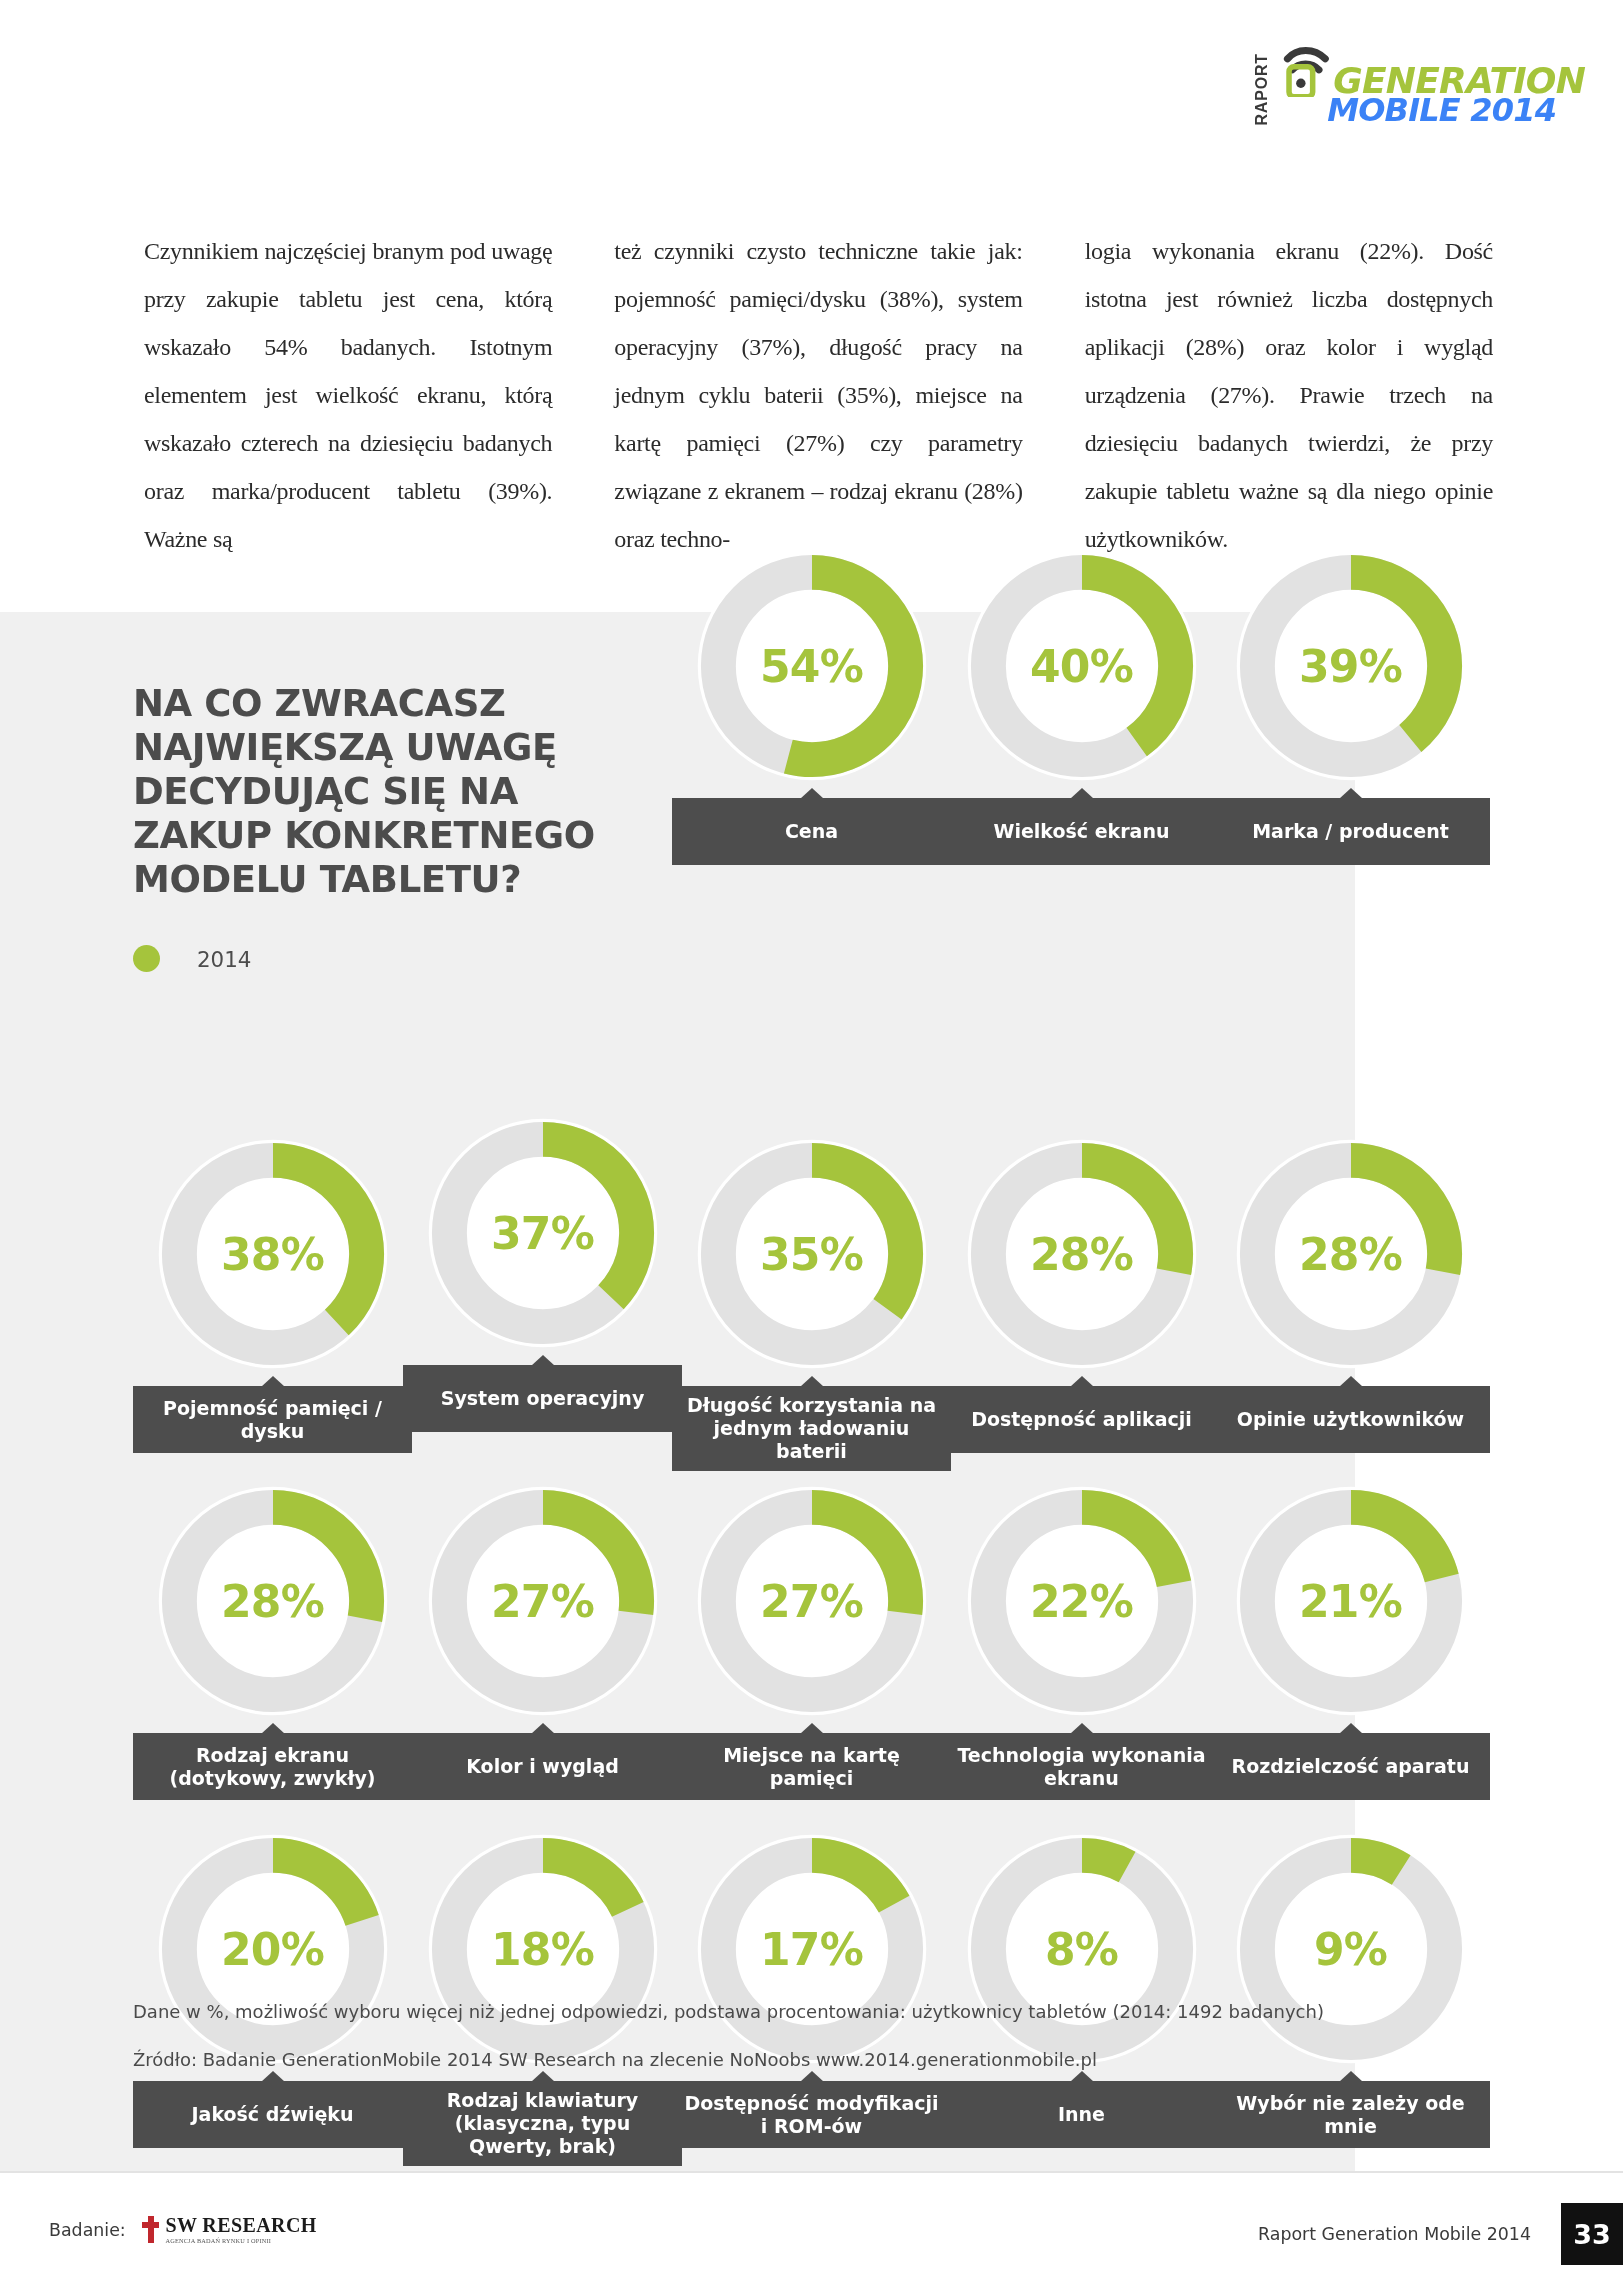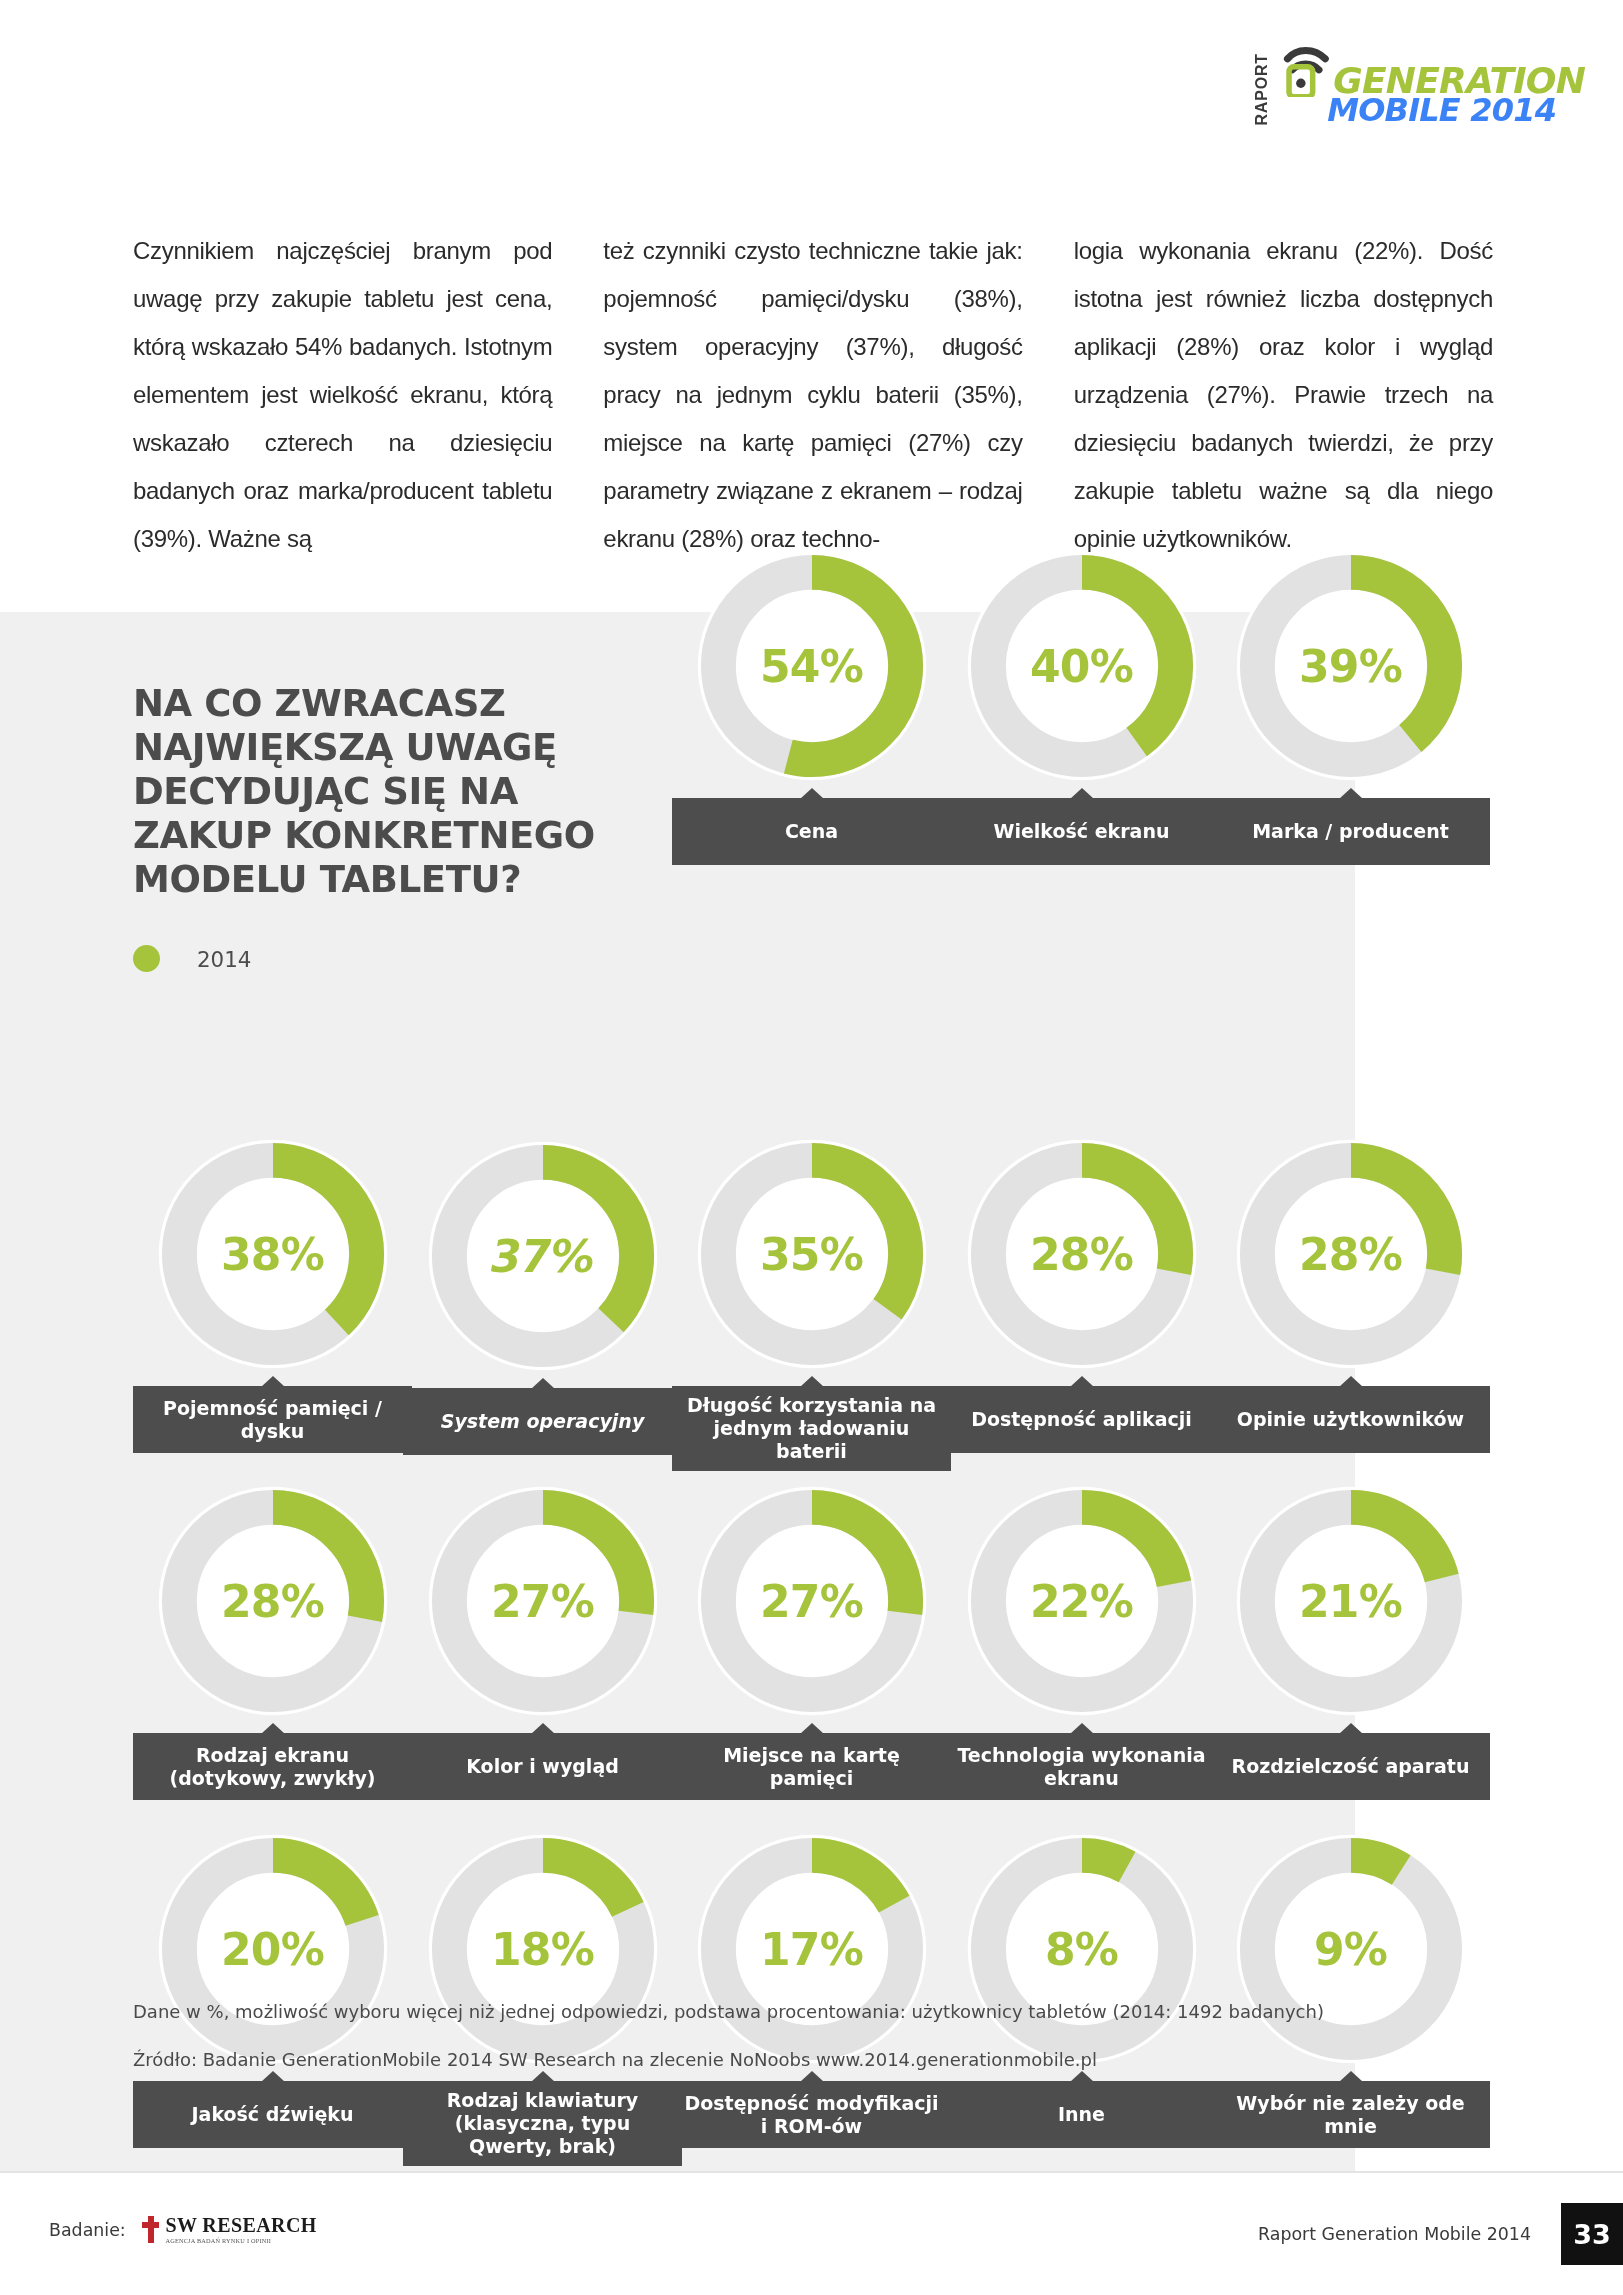--- a/index.html
+++ b/index.html
@@ -38,23 +38,24 @@
 
   
   .intro {
     position: absolute; top: 227px; left: 133px; width: 1360px;
     display: flex; gap: 51px;
   }
   .intro-col {
     width: 441px;
     font-size: 24px; line-height: 48px;
     color: #2b2b2b; text-align: justify;
-    font-family: Liberation Sans, sans-serif;
+    font-family: Liberation Serif, serif;
     font-weight: 300;
     letter-spacing: -0.3px;
+    margin-left: 11px;
   }
   .intro-col p { text-align: justify; text-align-last: left; }
 
   
   .panel {
     position: absolute; top: 612px; left: 0; width: 1355px; height: 1560px;
     background: #f0f0f0;
   }
 
   .panel-title {
@@ -235,21 +236,21 @@
             <svg class="donut" viewBox="0 0 300 300">
               <circle cx="150" cy="150" r="144" fill="#ffffff"></circle>
               <circle cx="150" cy="150" r="118" fill="none" stroke="#e2e2e2" stroke-width="44"></circle>
               <circle cx="150" cy="150" r="118" fill="none" stroke="#a5c43c" stroke-width="44" stroke-dasharray="281.73802917393266 459.6778370732585" transform="rotate(-90 150 150)"></circle>
               <circle cx="150" cy="150" r="94" fill="#ffffff"></circle>
             </svg>
             <div class="donut-value">38%</div>
           </div>
           <div class="labelbox">Pojemność pamięci / dysku</div>
         </div>
-        <div class="cell" style="left: 403px; top: 525px; font-style: italic;">
+        <div class="cell" style="left: 403px; top: 502px;">
           <div class="donut-wrap">
             <svg class="donut" viewBox="0 0 300 300">
               <circle cx="150" cy="150" r="144" fill="#ffffff"></circle>
               <circle cx="150" cy="150" r="118" fill="none" stroke="#e2e2e2" stroke-width="44"></circle>
               <circle cx="150" cy="150" r="118" fill="none" stroke="#a5c43c" stroke-width="44" stroke-dasharray="274.3238705114607 467.09199573573045" transform="rotate(-90 150 150)"></circle>
               <circle cx="150" cy="150" r="94" fill="#ffffff"></circle>
             </svg>
             <div class="donut-value">37%</div>
           </div>
           <div class="labelbox">System operacyjny</div>

